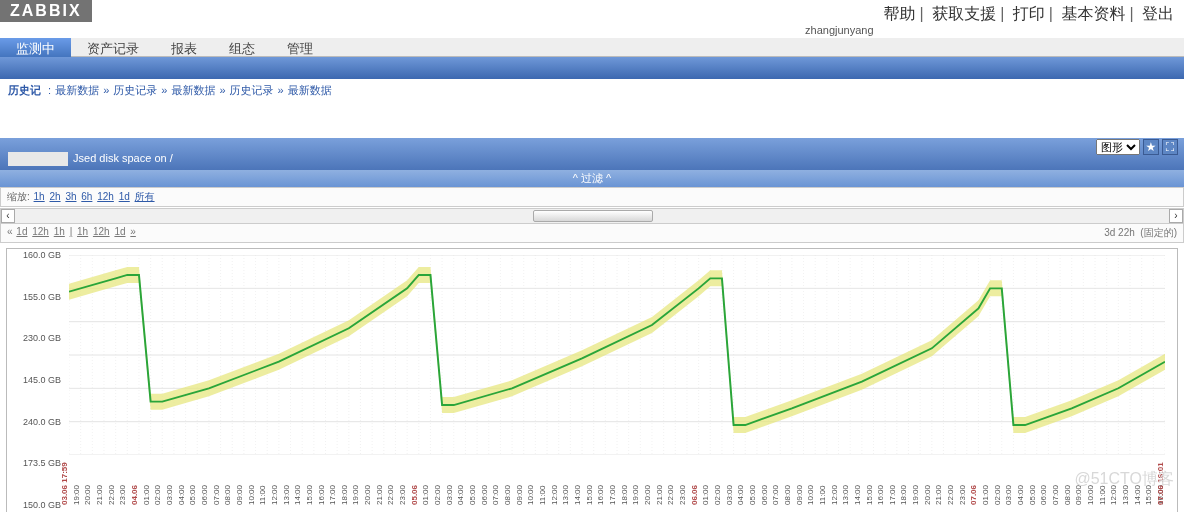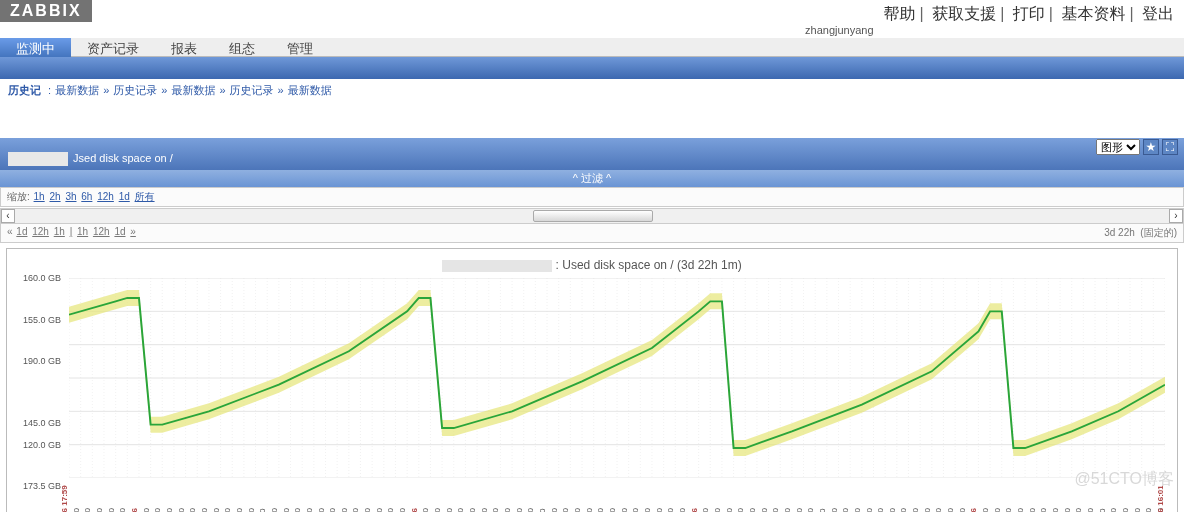--- a/index.html
+++ b/index.html
@@ -107,30 +107,27 @@
   <div class="thumb"></div>
   <div class="arrow r">›</div>
 </div>
 <div class="backbar">
   <span>« <span id="backopts"><a>1d</a> <a>12h</a> <a>1h</a> <a>|</a> <a>1h</a> <a>12h</a> <a>1d</a> <a>»</a> </span></span>
   <span><span>3d 22h</span>&nbsp;
     <span>(固定的)</span></span>
 </div>
 
 <div class="chartbox">
-  <div class="charttitle">
-    <span class="blank"></span> : <span>Used disk space on / (3d 22h 1m)</span>
-  </div>
   <div style="position:relative;">
     <div class="yaxis" id="yaxis">
         <div style="top: 100%;">150.0 GB</div>
         <div style="top: 83.3333%;">173.5 GB</div>
-        <div style="top: 66.6667%;">120.0 GB</div>
-        <div style="top: 50%; margin-top: 20px;">145.0 GB</div>
-        <div style="top: 33.3333%;">190.0 GB</div>
+        <div style="top: 66.6667%;">240.0 GB</div>
+        <div style="top: 50%;">145.0 GB</div>
+        <div style="top: 33.3333%;">230.0 GB</div>
         <div style="top: 16.6667%; text-align: right;">155.0 GB</div>
         <div style="top: 0%;">160.0 GB</div>
       </div>
     <div class="plot">
       <svg id="plotsvg" width="100%" height="100%" preserveAspectRatio="none" viewBox="0 0 1000 200">
           <g class="grid">
             <line x1="0" x2="1000" y1="200" y2="200" class="h"></line>
             <line x1="0" x2="1000" y1="166.66666666666669" y2="166.66666666666669" class="h"></line>
             <line x1="0" x2="1000" y1="133.33333333333334" y2="133.33333333333334" class="h"></line>
             <line x1="0" x2="1000" y1="100" y2="100" class="h"></line>

